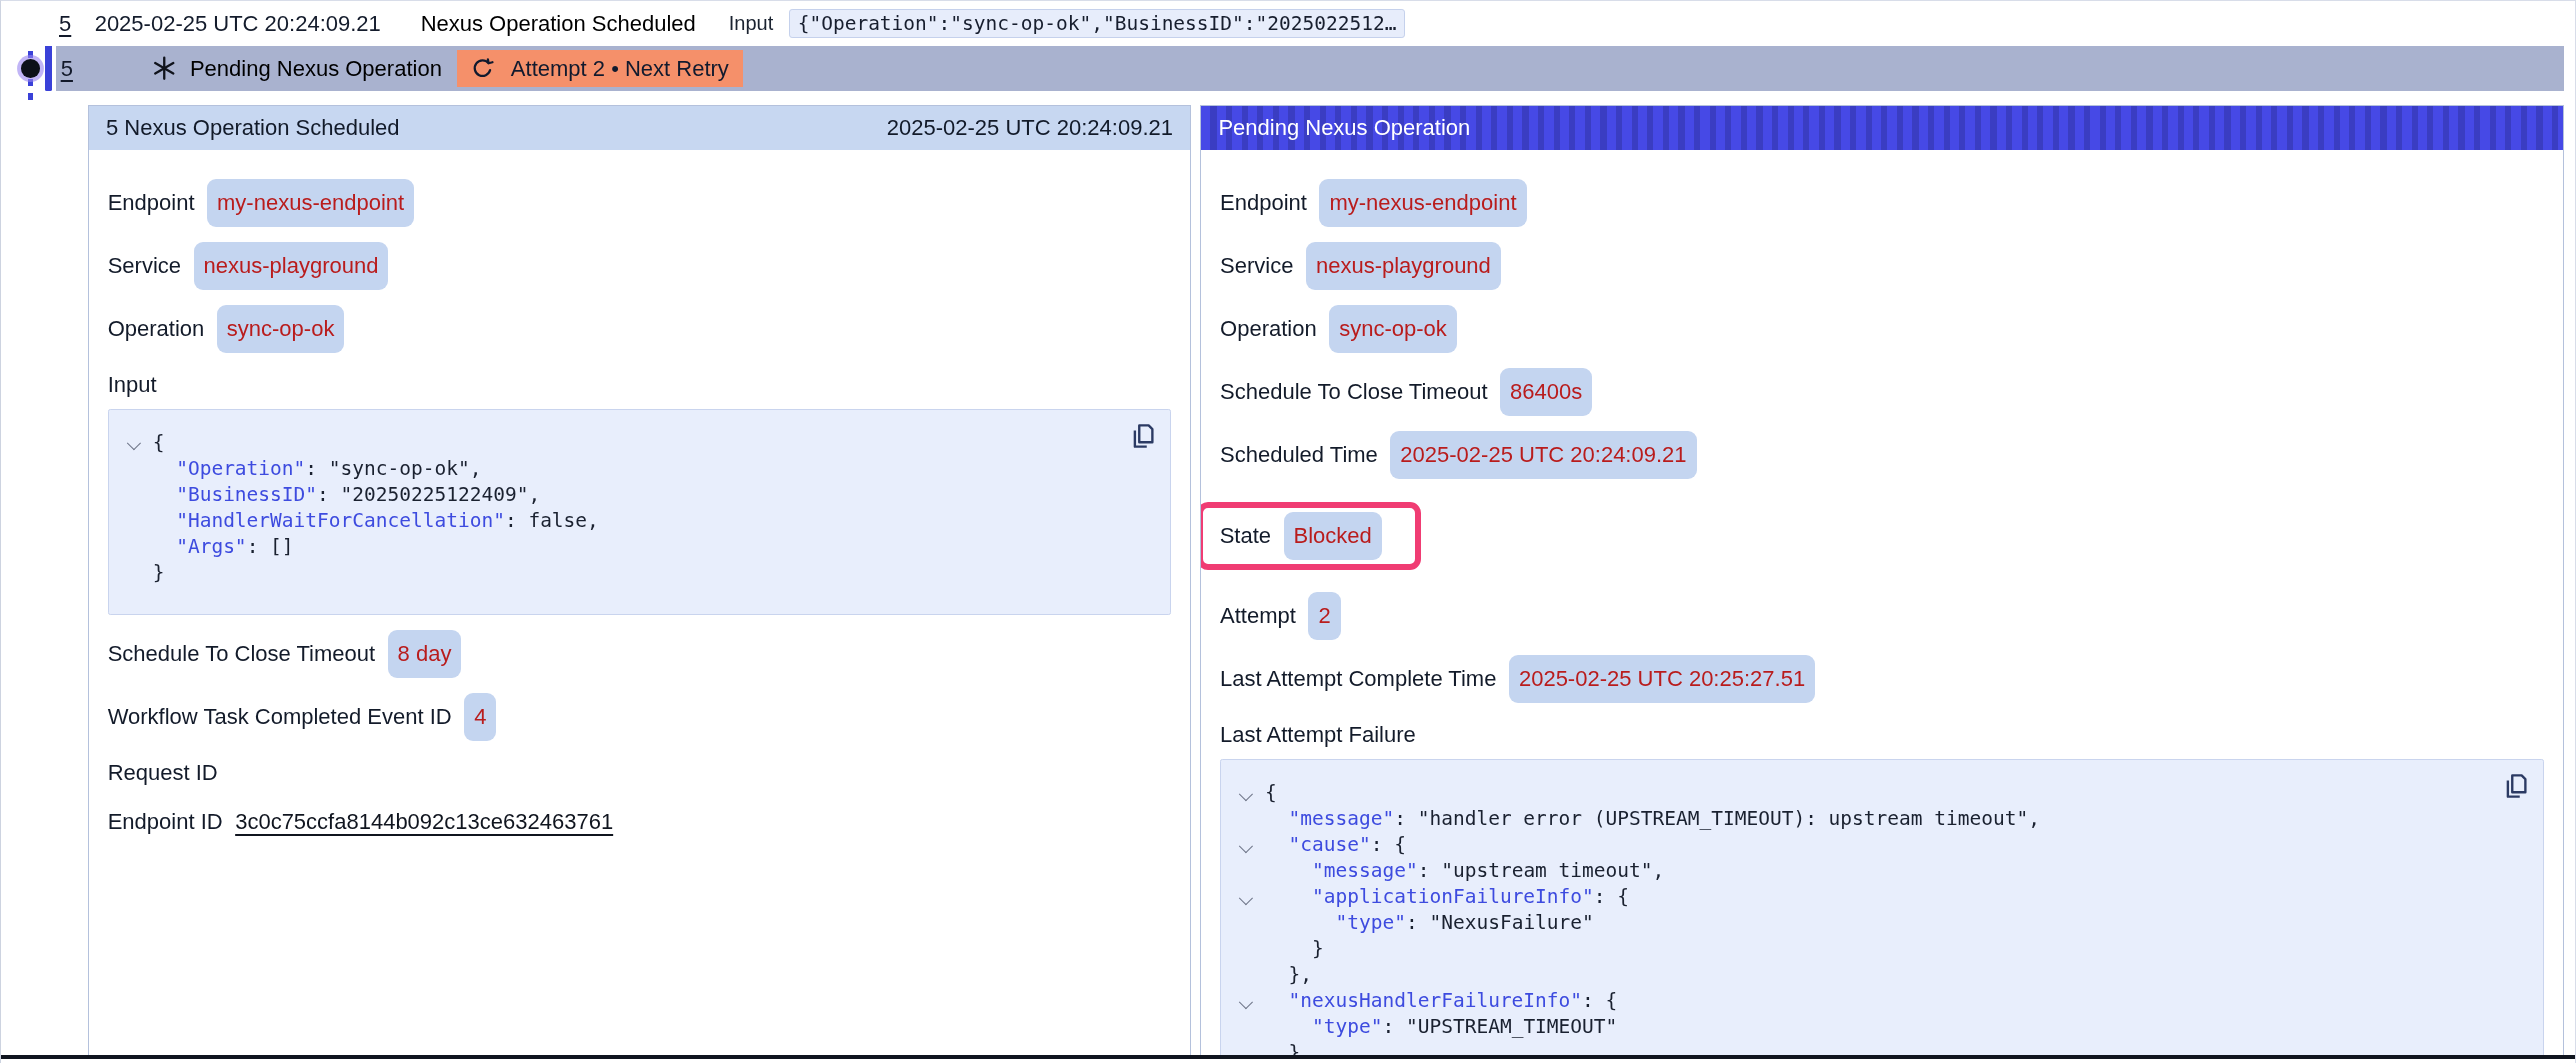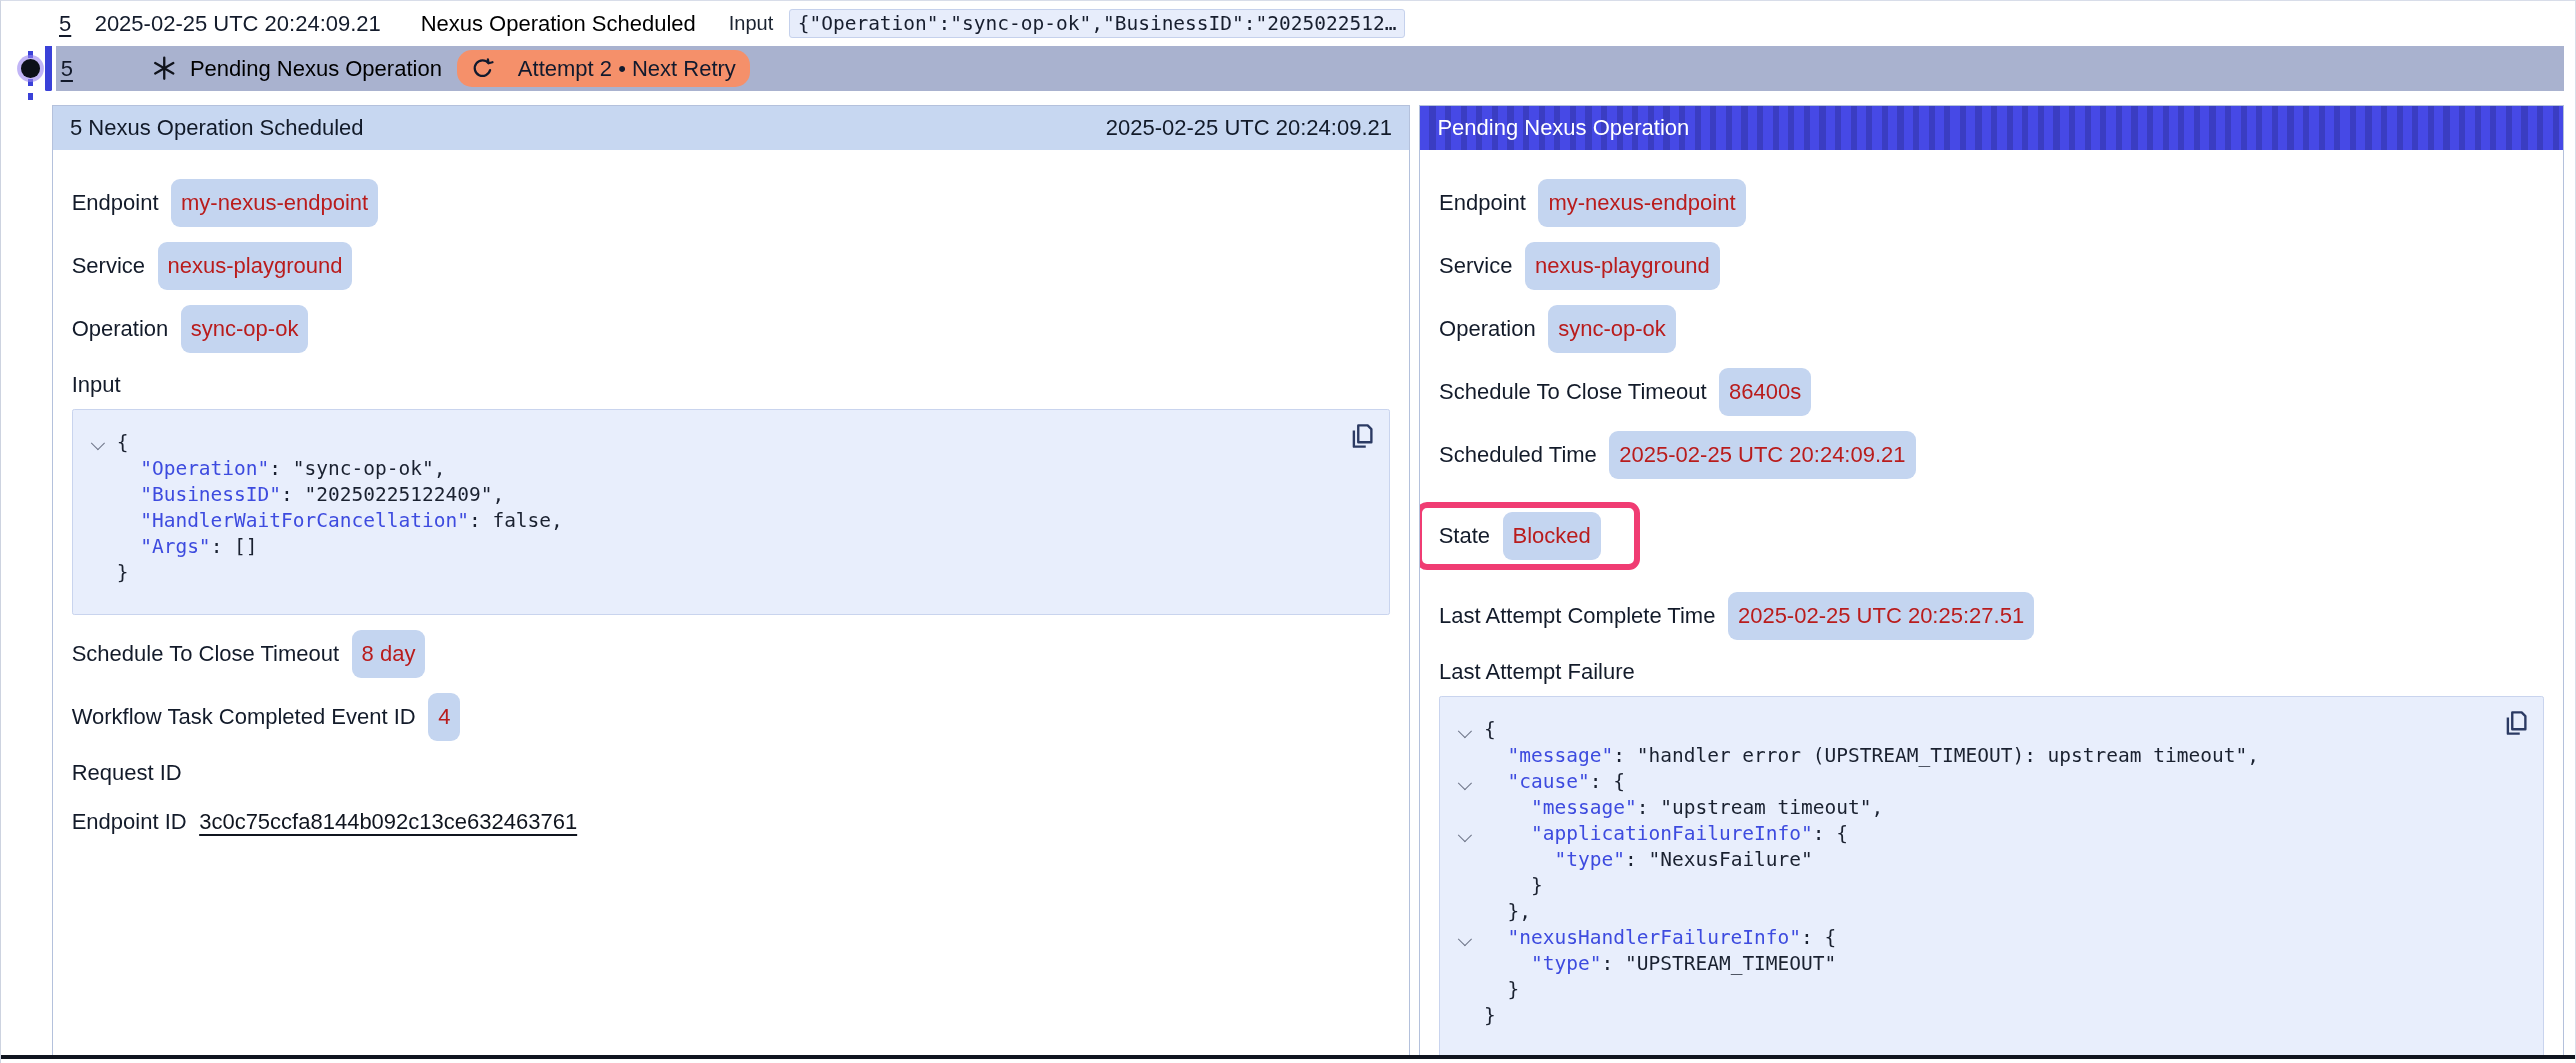--- a/index.html
+++ b/index.html
@@ -14,35 +14,35 @@
   .row1 .evt-id{margin-right:23.4px;}
   .row1-time{font-size:22px;width:326px;color:#141c2c;}
   .row-title{font-size:22px;font-weight:normal;color:#000000;}
   .row1 .row-title{margin-right:33px;}
   .row1-input-label{font-size:20px;margin-right:15.6px;color:#1b2330;}
   .input-preview{font-family:"DejaVu Sans Mono",monospace;font-size:19.5px;color:#171e2e;background:#e7edfb;
                  border:1.6px solid #c5d1ec;border-radius:3.1px;padding:2.3px 7.8px;max-width:604px;white-space:pre;overflow:hidden;}
   .row2 .evt-id{margin-right:78px;}
   .row2 .icon-asterisk{margin-right:12.5px;display:flex;}
   .row2 .row-title{margin-right:15.6px;}
-  .retry-badge{display:inline-flex;align-items:center;gap:23px;background:#f5906a;border-radius:15px;
+  .retry-badge{display:inline-flex;align-items:center;gap:16px;background:#f5906a;border-radius:0;
                padding:5.5px 14px;font-size:22px;color:#111a2e;}
 
   
   .tl-bar{position:absolute;left:44px;top:6.2px;width:7px;height:84px;background:#3a41d8;border-radius:1.6px;}
   .tl-dash{position:absolute;left:27px;top:36px;width:4.7px;height:64px;
            background:repeating-linear-gradient(180deg,#3a41d8 0 7px,transparent 7px 14px);}
   .tl-circle-open{position:absolute;left:18.7px;top:10px;width:17px;height:17px;border:3.1px solid #10141f;border-radius:50%;background:#dfe9fa;box-sizing:content-box;}
   .tl-circle-filled{position:absolute;left:20px;top:58px;width:18.7px;height:18.7px;background:#0c1019;border-radius:50%;
                     box-shadow:0 0 0 3.9px rgba(152,132,240,.6);}
 
   
   .panels{position:absolute;top:104px;left:51px;right:11px;bottom:4.7px;display:flex;gap:9.4px;}
   .panel{border:1.6px solid #b4c1dc;background:#fff;box-sizing:border-box;overflow:hidden;}
-  .panel-left{width:1358px;flex:none;}
+  .panel-left{width:1103px;flex:none;margin-left:36px;}
   .panel-right{flex:1;}
   .panel-header{height:44px;display:flex;align-items:center;justify-content:space-between;padding:0 17px;
                 background:#c7d7f1;font-size:22px;color:#121a29;}
   .panel-header.striped{background:repeating-linear-gradient(90deg,#4649e6 0 9.4px,#3a3dc2 9.4px 15.6px);
                         color:#fff;font-weight:500;justify-content:flex-start;}
   .panel-body{padding:14px 18.7px 15.6px 18.7px;}
 
   .field-row{display:flex;align-items:center;min-height:34px;margin:15px 0;font-size:22px;}
   .field-label{margin-right:12.5px;color:#131b2a;text-align:right;}
   .badge{background:#c4d5f0;border-radius:9px;padding:11px 10px;color:#b91c1c;white-space:pre;}
@@ -211,20 +211,24 @@
 
         <div class="annotation">
           <div class="field-row">
             <span class="field-label">State</span>
             <span class="badge">Blocked</span>
           </div>
         </div>
 
         <div>
             <div class="field-row">
+              <span class="field-label">Attempt</span>
+              <span class="badge">2</span>
+            </div>
+            <div class="field-row">
               <span class="field-label">Last Attempt Complete Time</span>
               <span class="badge">2025-02-25 UTC 20:25:27.51</span>
             </div>
           </div>
 
         <div class="section-label">Last Attempt Failure</div>
         <div class="code-block">
           <button class="copy-btn" aria-label="copy">
             <svg width="30" height="30" viewBox="0 0 24 24" fill="none" stroke="#2b3a63" stroke-width="1.9" stroke-linejoin="round">
               <path d="M9 3.5 h7.5 l3 3 V17 H9 Z"></path>

